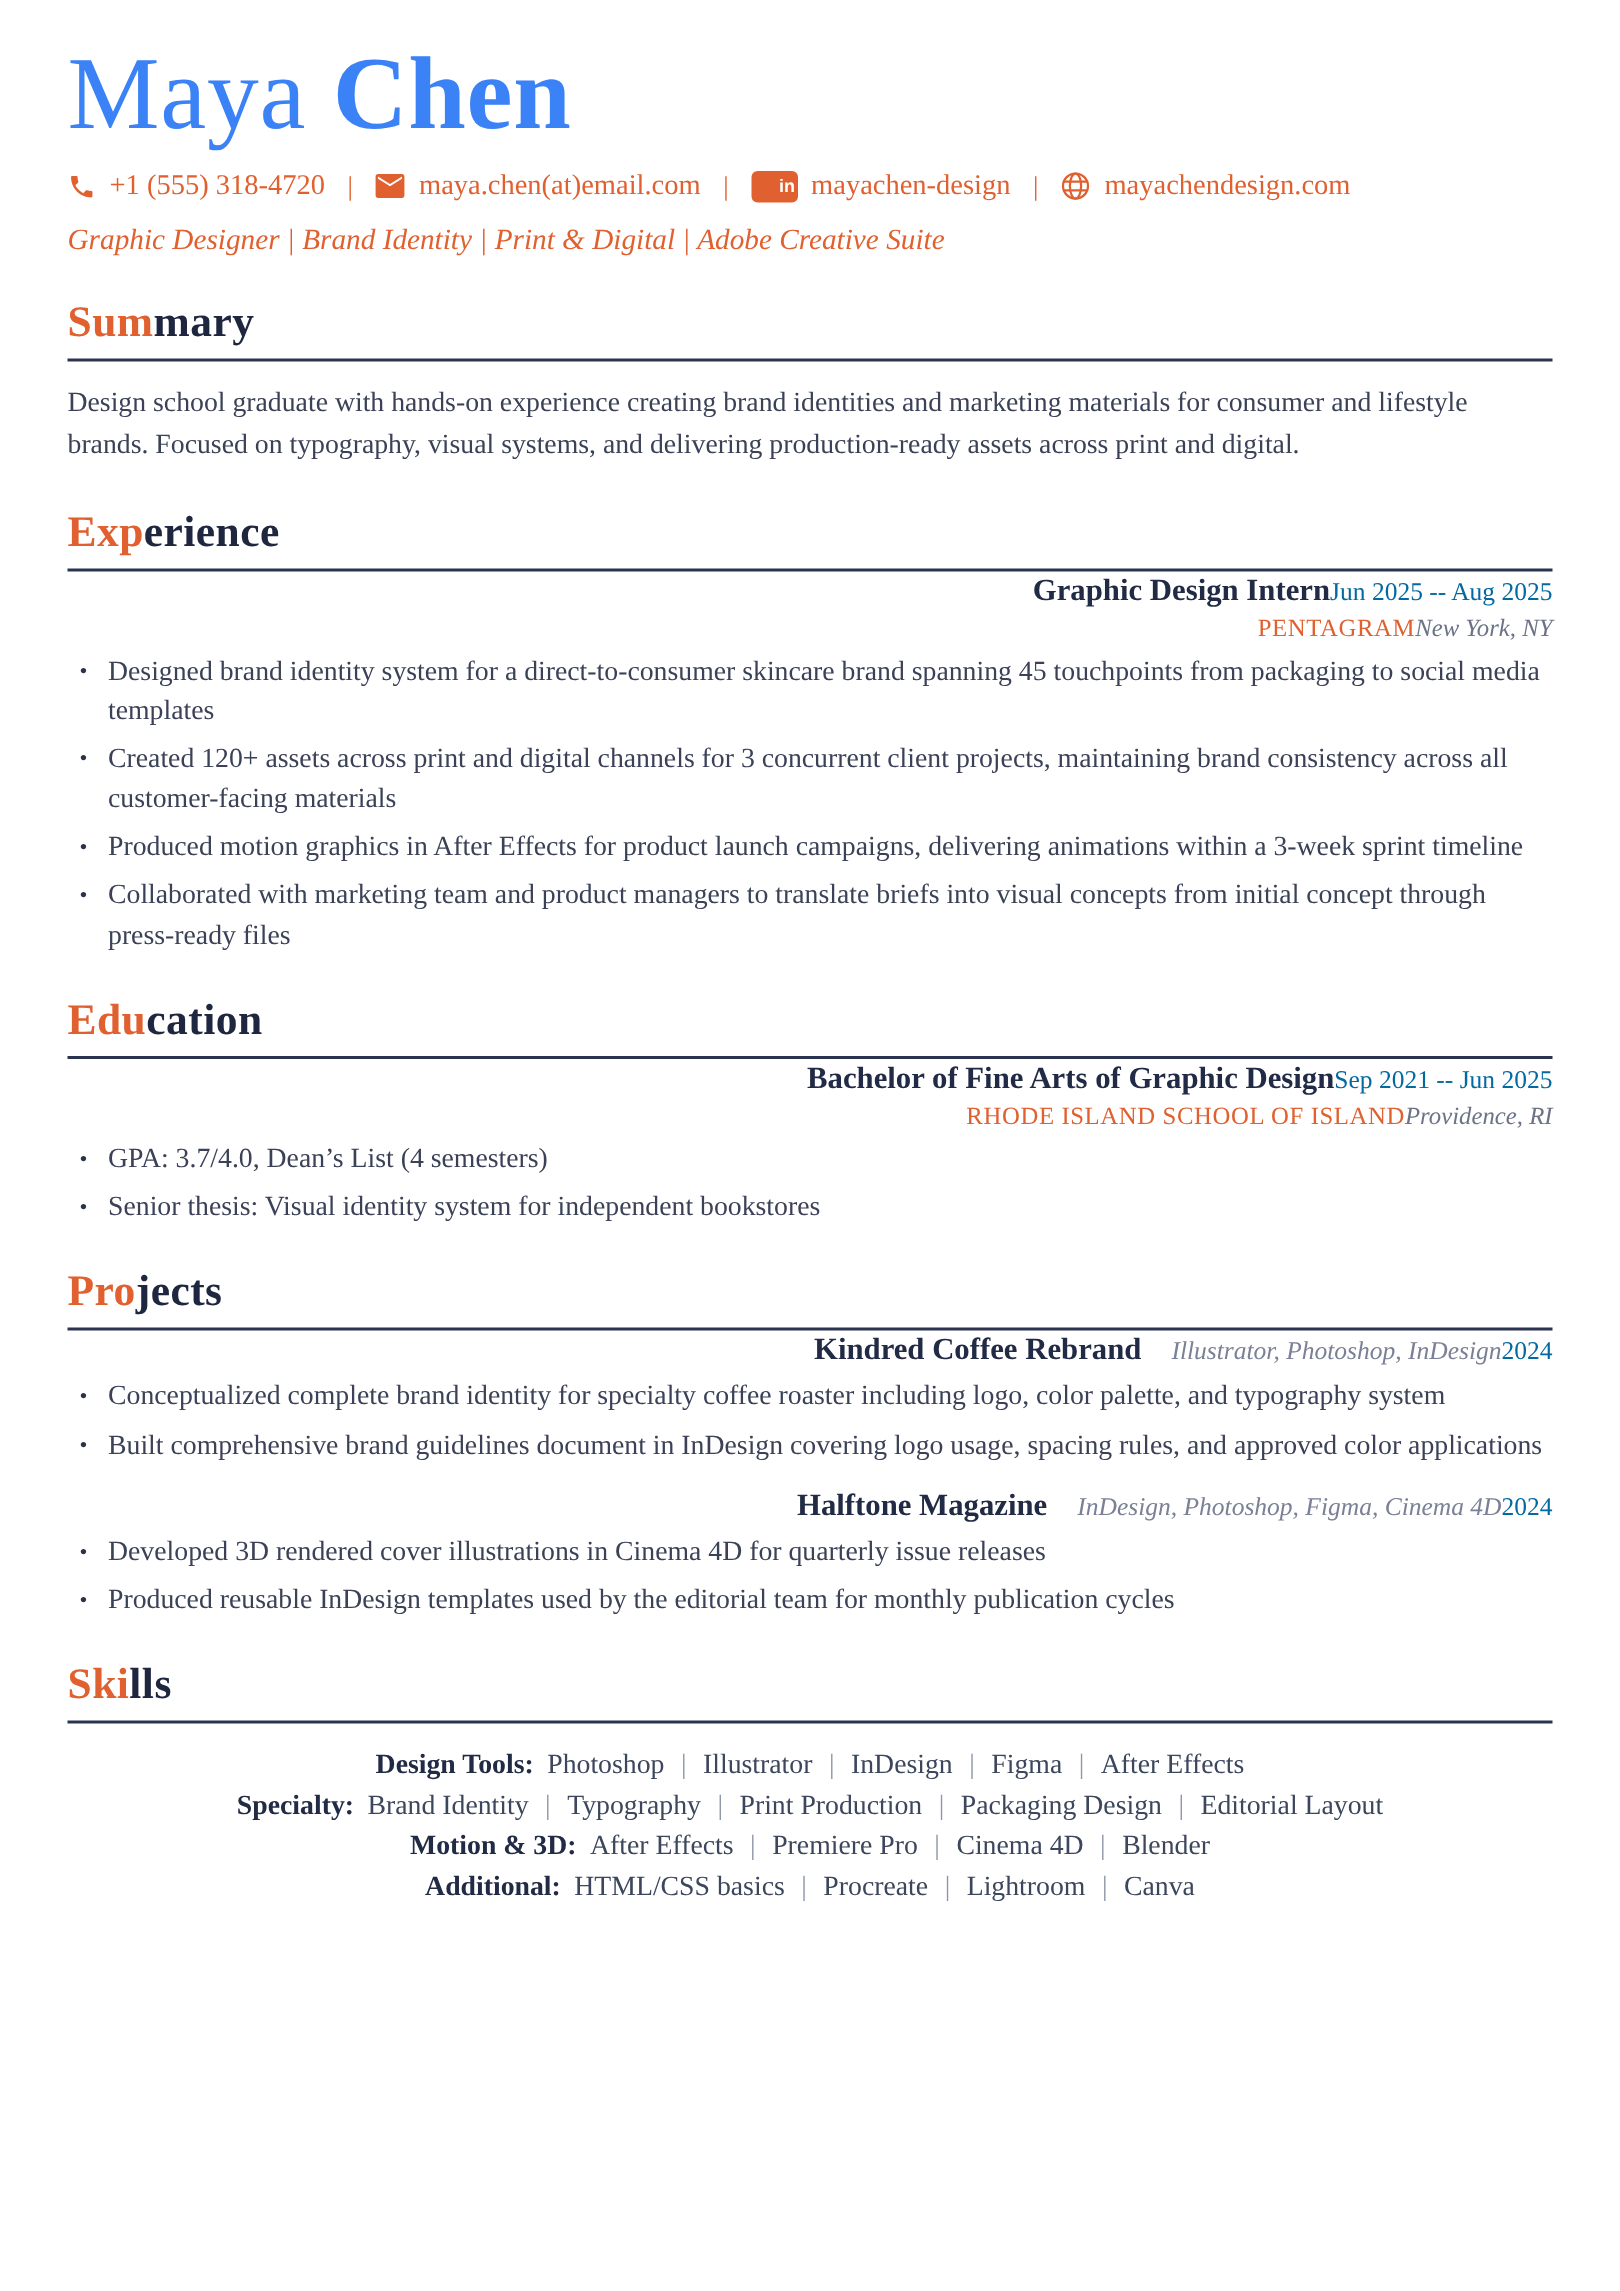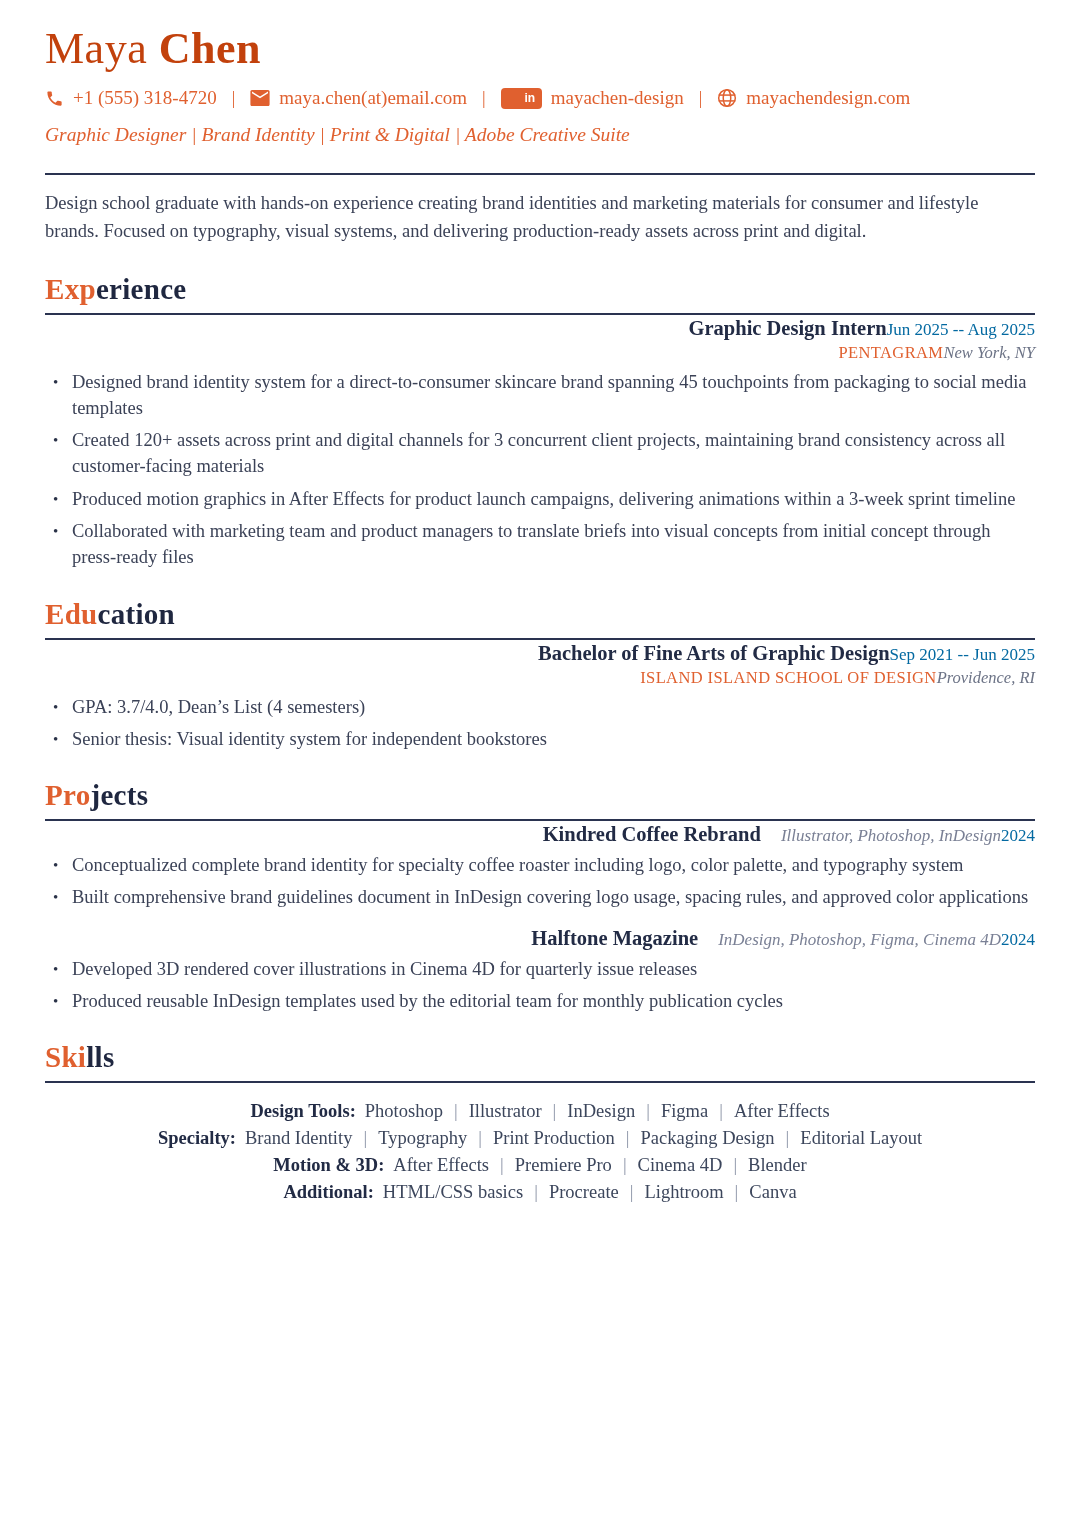--- a/index.html
+++ b/index.html
@@ -11,23 +11,23 @@
     color: #3B4257;
     position: relative;
     overflow: hidden;
   }
   .page {
     padding: 26px 45px 0 45px;
   }
 
   
   .name {
-    font-size: 44px;
+    font-size: 69px;
     line-height: 1.05;
-    color: #c2410c;
+    color: #3b82f6;
     letter-spacing: 0.5px;
   }
   .name .first { font-weight: 400; }
   .name .last  { font-weight: 700; }
 
   .contact-row {
     margin-top: 15px;
     display: flex;
     align-items: center;
     gap: 13px;
@@ -42,21 +42,21 @@
     text-decoration: none;
   }
   .contact-item svg { display: block; }
   .divider { color: #E0602F; font-size: 18px; padding: 0 2px; }
   .divider::before { content: "|"; }
 
   .li-badge {
     display: inline-flex;
     align-items: center;
     justify-content: center;
-    width: 41px; height: 21px;
+    width: 31px; height: 21px;
     background: #E0602F;
     border-radius: 4px;
     color: #ffffff;
     font-family: "Liberation Sans", sans-serif;
     font-size: 12px;
     font-weight: 700;
     padding-left: 17px;
   }
 
   .tagline {
@@ -208,20 +208,23 @@
             </svg>
         </span>
         <span>mayachendesign.com</span>
       </a>
     </div>
 
     <div class="tagline">Graphic Designer | Brand Identity | Print &amp; Digital | Adobe Creative Suite</div>
   </header>
 
   <section class="section">
+    <h2 class="section-heading">
+      <span class="accent">Sum</span><span>mary</span>
+    </h2>
     <div class="section-rule"></div>
     <div class="section-body">
       <p class="summary-text">Design school graduate with hands-on experience creating brand identities and marketing materials for consumer and lifestyle brands. Focused on typography, visual systems, and delivering production-ready assets across print and digital.</p>
     </div>
   </section>
 
   <section class="section">
     <h2 class="section-heading">
       <span class="accent">Exp</span><span>erience</span>
     </h2>
@@ -250,21 +253,21 @@
       <span class="accent">Edu</span><span>cation</span>
     </h2>
     <div class="section-rule"></div>
 
     <div class="section-body entry">
       <div class="row">
         <span class="entry-title">Bachelor of Fine Arts of Graphic Design</span>
         <span class="entry-dates">Sep 2021 -- Jun 2025</span>
       </div>
       <div class="row">
-        <span class="entry-org">ISLAND ISLAND SCHOOL OF DESIGN</span>
+        <span class="entry-org">RHODE ISLAND SCHOOL OF ISLAND</span>
         <span class="entry-location">Providence, RI</span>
       </div>
       <ul class="bullets">
         <li>GPA: 3.7/4.0, Dean’s List (4 semesters)</li>
         <li>Senior thesis: Visual identity system for independent bookstores</li>
       </ul>
     </div>
   </section>
 
   <section class="section">

